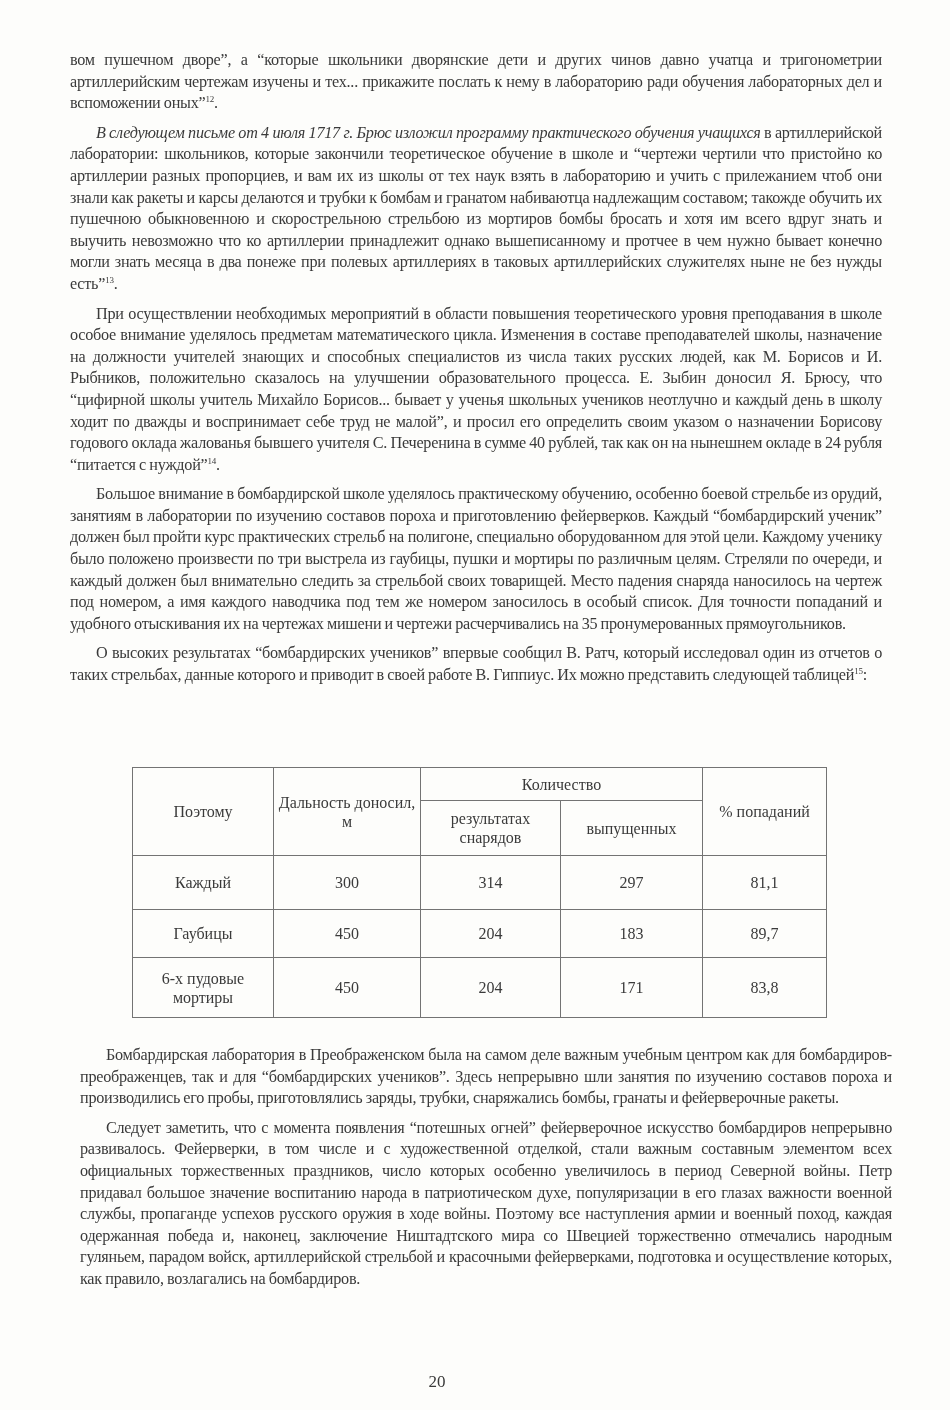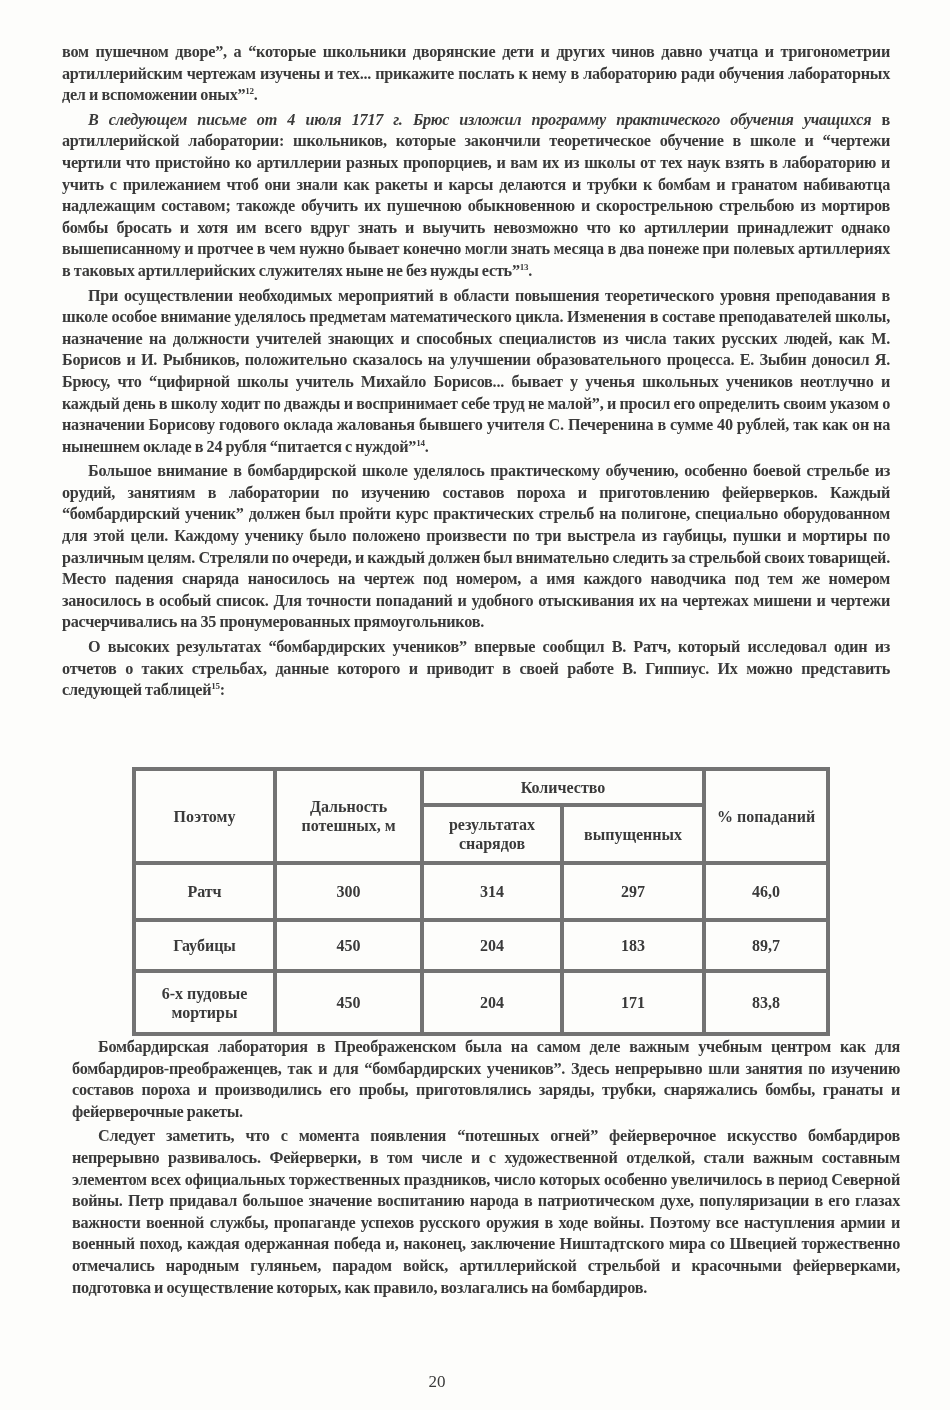--- a/index.html
+++ b/index.html
@@ -12,51 +12,50 @@
       position: relative;
       overflow: hidden;
     }
     .page {
       position: absolute;
       left: 62px;
       top: 42px;
       width: 828px;
     }
     .p {
-      margin: 0;
+      margin: 8px;
       font-size: 16.2px;
       line-height: 21.6px;
       text-align: justify;
       letter-spacing: -0.25px;
       word-spacing: -0.5px;
-      font-weight: bold;
     }
     .p.indent { text-indent: 26px; }
     .p .it { font-style: italic; }
     sup { font-size: 9px; line-height: 0; vertical-align: 6px; }
 
     
     .tbl-wrap {
       position: absolute;
       left: 132px;
       top: 767px;
       width: 694px;
     }
     table.data {
       border-collapse: collapse;
       width: 694px;
       font-size: 16px;
       color: #3a3a3a;
       table-layout: fixed;
     }
     table.data td, table.data th {
-      border: 4px solid #737373;
+      border: 1px solid #737373;
       text-align: center;
       vertical-align: middle;
-      font-weight: bold;
+      font-weight: normal;
       padding: 0 4px;
       line-height: 19px;
     }
     table.data th.top { height: 32px; }
     table.data th.sub { height: 54px; }
     table.data tr.r1 td { height: 53px; }
     table.data tr.r2 td { height: 47px; }
     table.data tr.r3 td { height: 59px; }
 
     .after-table {
@@ -96,36 +95,36 @@
     <colgroup>
       <col style="width:141px">
       <col style="width:147px">
       <col style="width:140px">
       <col style="width:142px">
       <col style="width:124px">
     </colgroup>
     <thead>
       <tr>
         <th rowspan="2">Поэтому</th>
-        <th rowspan="2">Дальность потешных, м</th>
+        <th rowspan="2">Дальность доносил, м</th>
         <th colspan="2" class="top">Количество</th>
         <th rowspan="2">% попаданий</th>
       </tr>
       <tr>
         <th class="sub">результатах снарядов</th>
         <th class="sub">выпущенных</th>
       </tr>
     </thead>
     <tbody>
       <tr class="r1">
-        <td>Ратч</td>
+        <td>Каждый</td>
         <td>300</td>
         <td>314</td>
         <td>297</td>
-        <td>46,0</td>
+        <td>81,1</td>
       </tr>
       <tr class="r2">
         <td>Гаубицы</td>
         <td>450</td>
         <td>204</td>
         <td>183</td>
         <td>89,7</td>
       </tr>
       <tr class="r3">
         <td>6-х пудовые мортиры</td>

